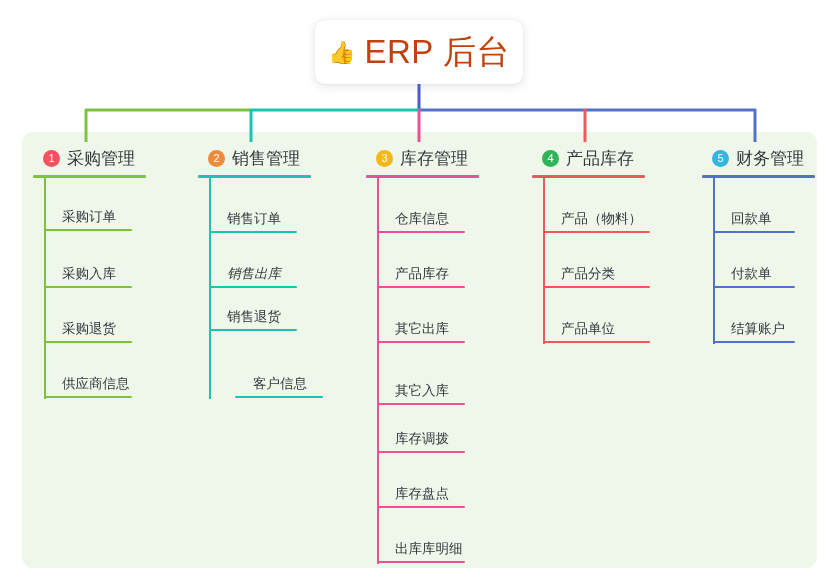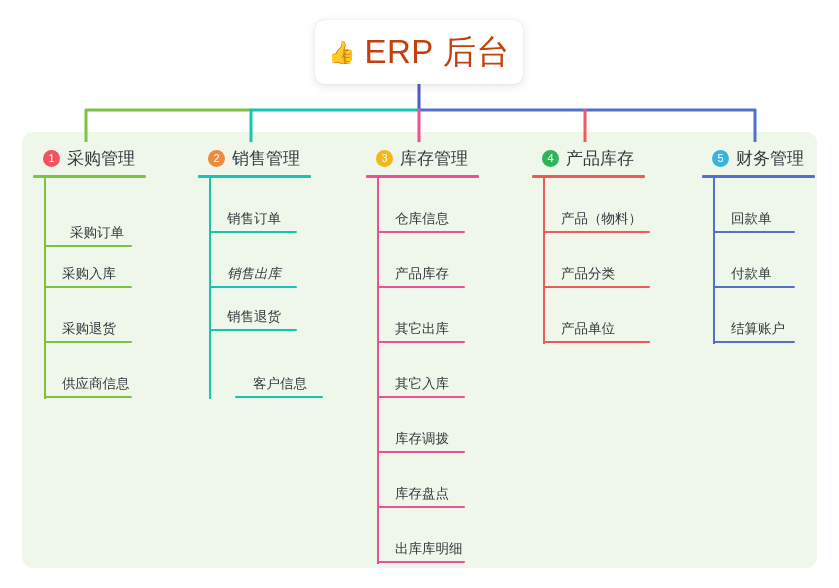--- a/index.html
+++ b/index.html
@@ -159,21 +159,21 @@
 
   <div id="columns-host">
       <div class="col" style="left: 33px; top: 145px;">
         <div class="col-head">
           <span class="badge" style="background: rgb(244, 82, 95);">1</span>
           <span class="col-title">采购管理</span>
         </div>
         <div class="head-rule" style="background: rgb(126, 194, 66); width: 113px;"></div>
         <div class="col-body">
           <div class="spine" style="background: rgb(126, 194, 66); height: 221px;"></div>
-          <div class="leaf" style="top: 46px; width: 88px; text-align: center;">
+          <div class="leaf" style="top: 30px; width: 88px;">
             <span class="leaf-label">采购订单</span>
             <div class="leaf-rule" style="background: rgb(126, 194, 66);"></div>
           </div>
           <div class="leaf" style="top: 87px; width: 88px;">
             <span class="leaf-label">采购入库</span>
             <div class="leaf-rule" style="background: rgb(126, 194, 66);"></div>
           </div>
           <div class="leaf" style="top: 142px; width: 88px;">
             <span class="leaf-label">采购退货</span>
             <div class="leaf-rule" style="background: rgb(126, 194, 66);"></div>
@@ -223,21 +223,21 @@
             <div class="leaf-rule" style="background: rgb(239, 79, 150);"></div>
           </div>
           <div class="leaf" style="top: 87px; width: 88px;">
             <span class="leaf-label">产品库存</span>
             <div class="leaf-rule" style="background: rgb(239, 79, 150);"></div>
           </div>
           <div class="leaf" style="top: 142px; width: 88px;">
             <span class="leaf-label">其它出库</span>
             <div class="leaf-rule" style="background: rgb(239, 79, 150);"></div>
           </div>
-          <div class="leaf" style="top: 197px; width: 88px; font-family: Liberation Serif, serif;">
+          <div class="leaf" style="top: 204px; width: 88px; font-family: Liberation Serif, serif;">
             <span class="leaf-label">其它入库</span>
             <div class="leaf-rule" style="background: rgb(239, 79, 150);"></div>
           </div>
           <div class="leaf" style="top: 252px; width: 88px;">
             <span class="leaf-label">库存调拨</span>
             <div class="leaf-rule" style="background: rgb(239, 79, 150);"></div>
           </div>
           <div class="leaf" style="top: 307px; width: 88px;">
             <span class="leaf-label">库存盘点</span>
             <div class="leaf-rule" style="background: rgb(239, 79, 150);"></div>

